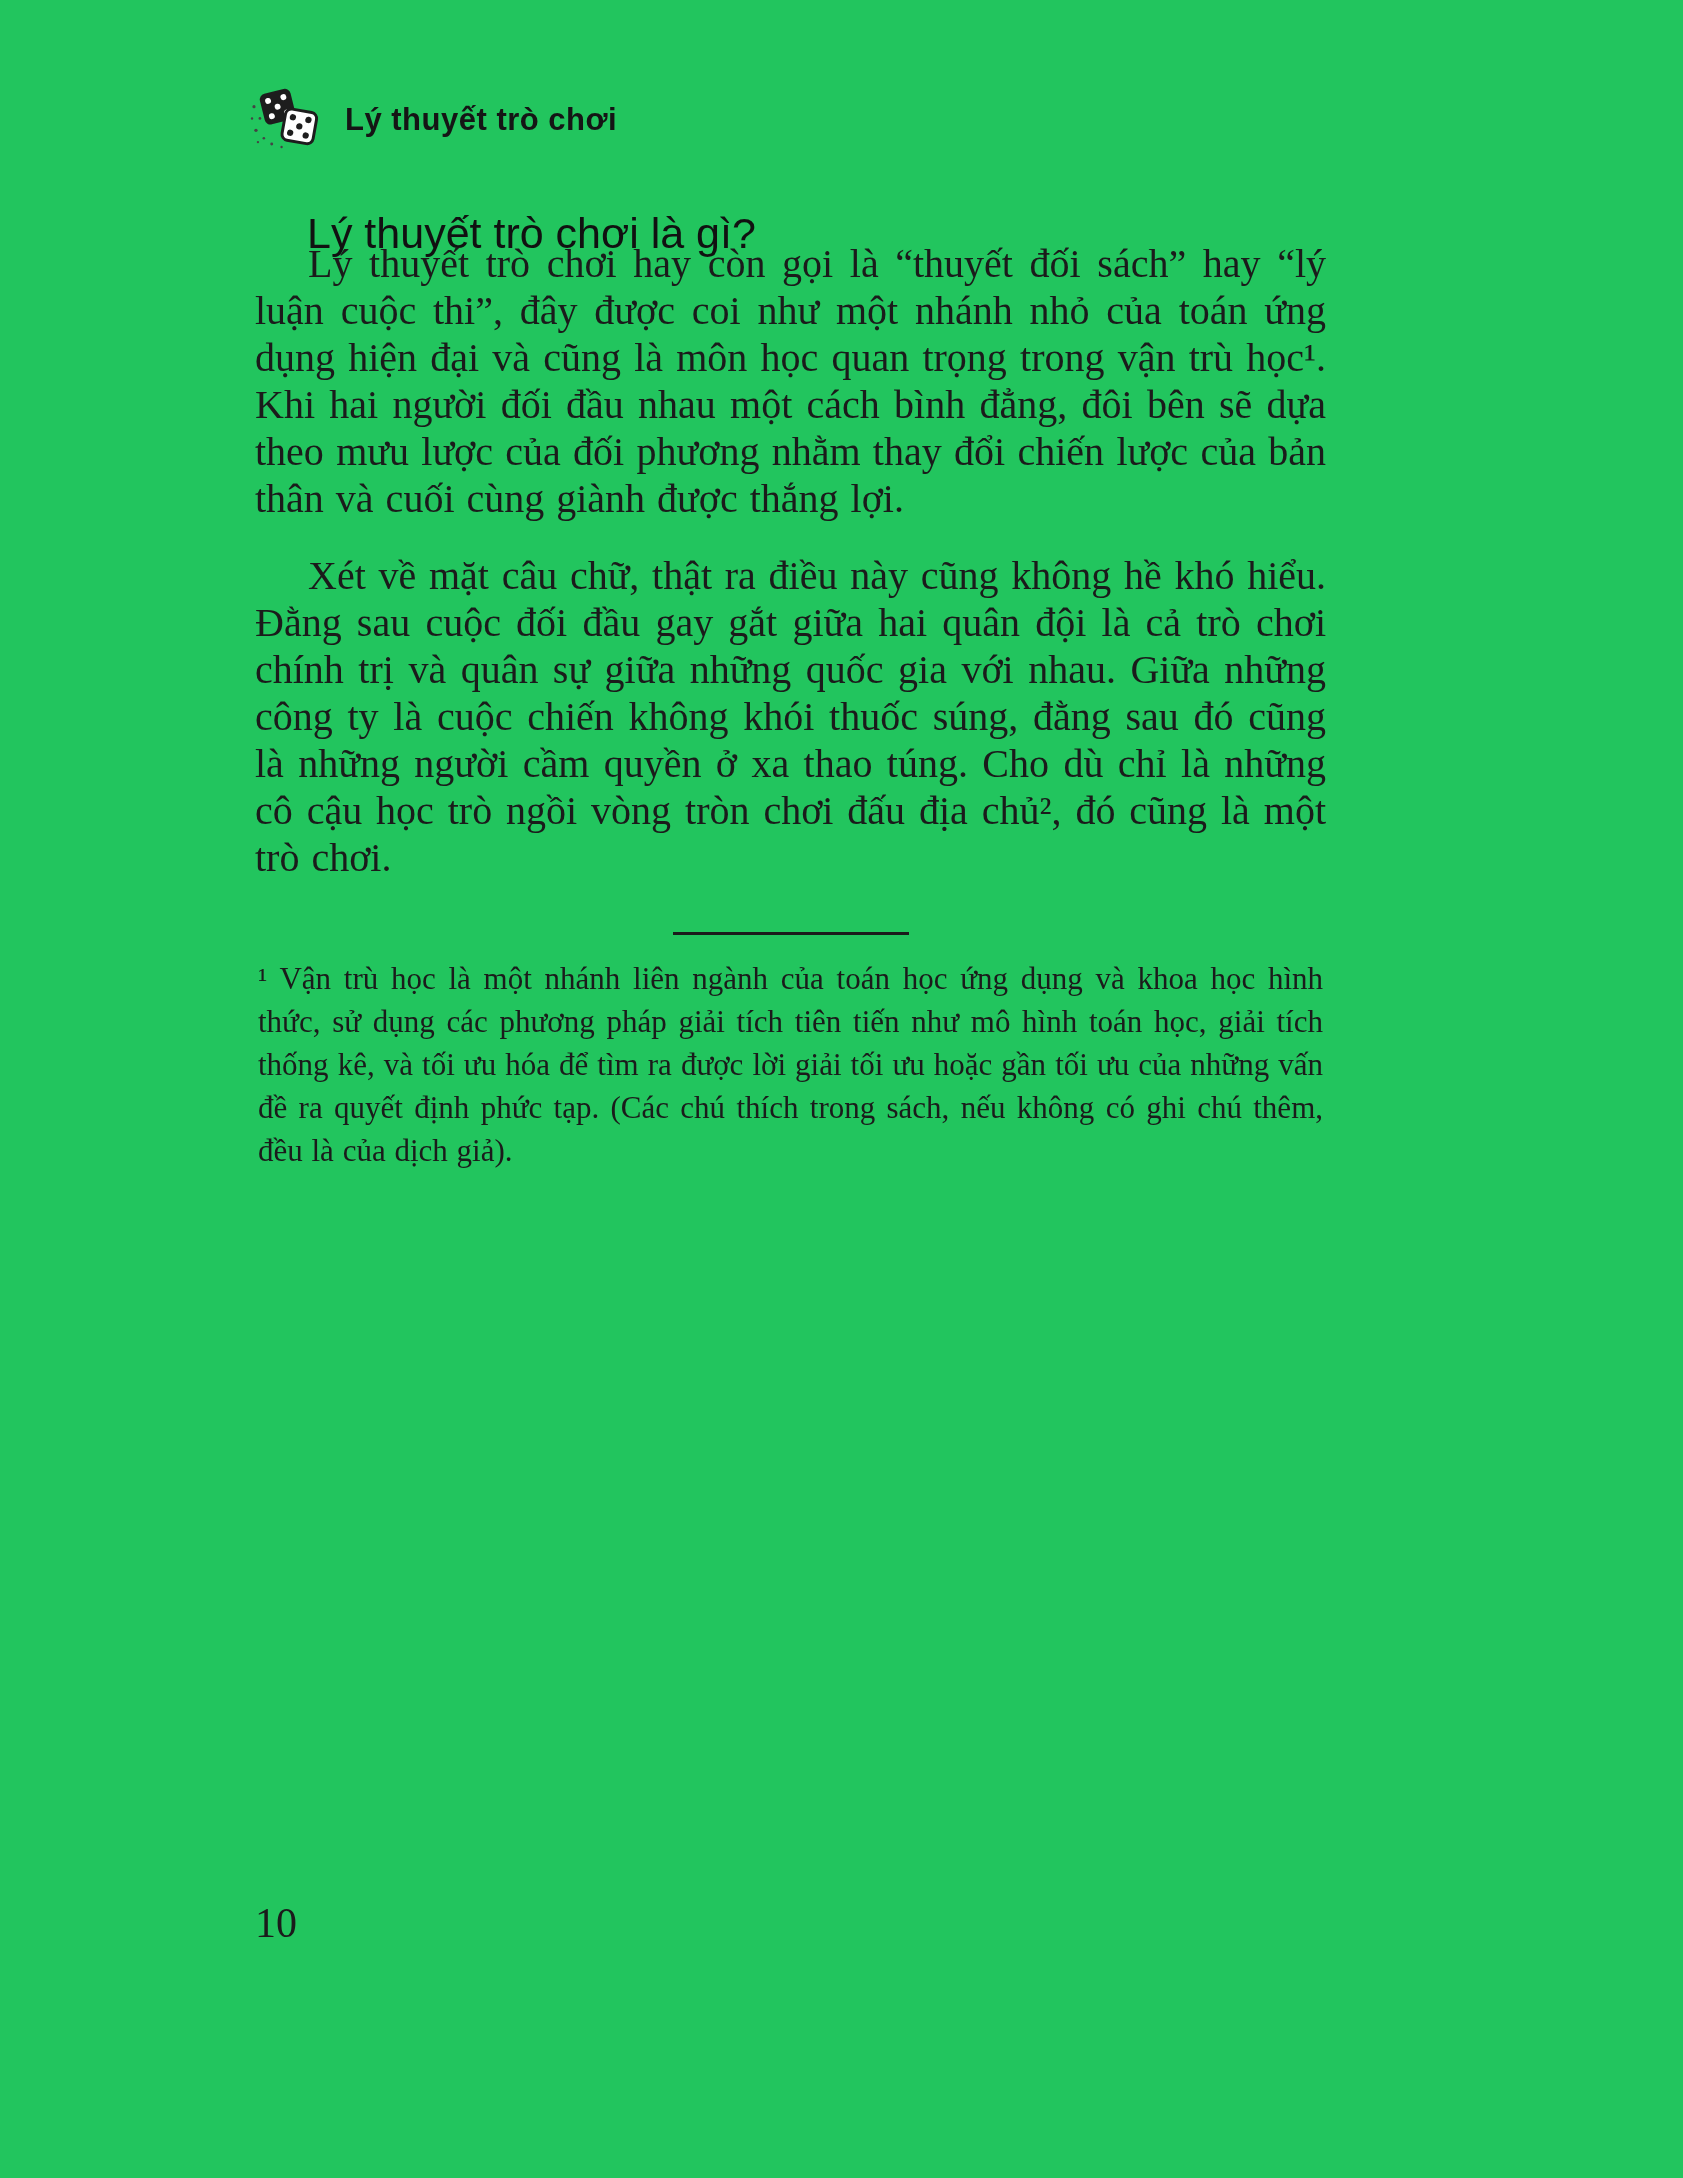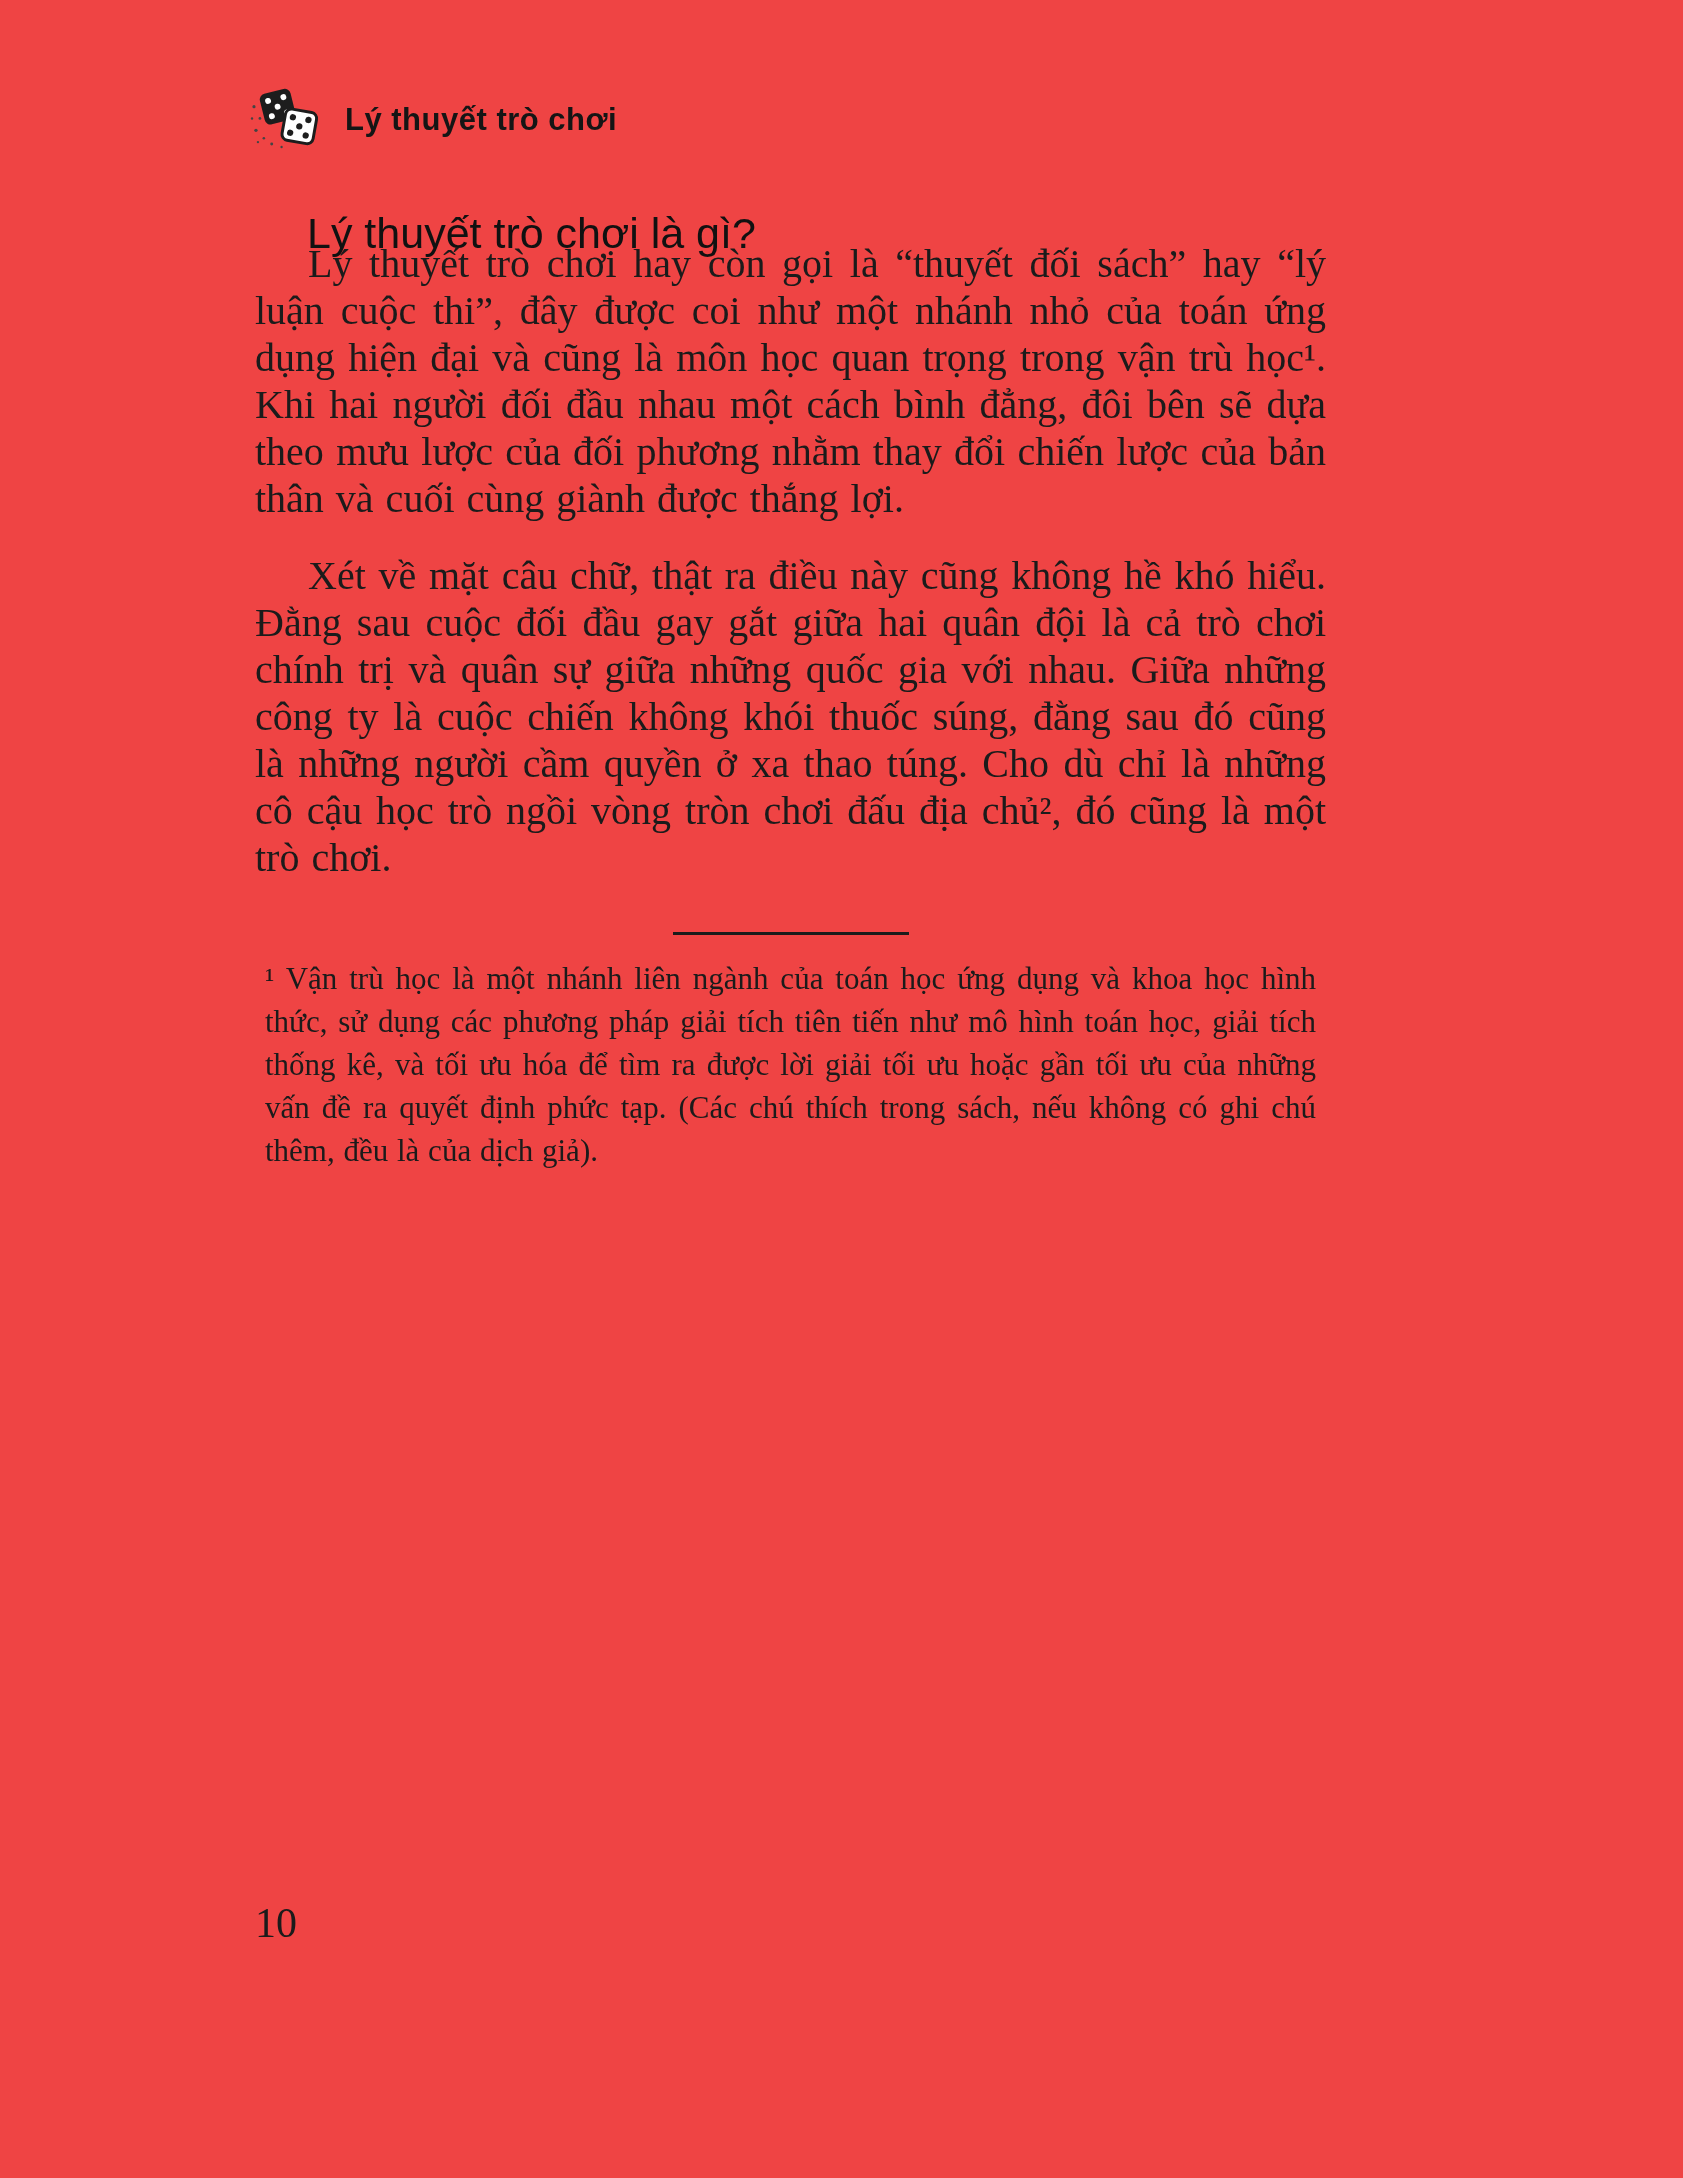--- a/index.html
+++ b/index.html
@@ -9,21 +9,21 @@
     height: 2178px;
     background: #ffffff;
     font-family: "Liberation Serif", serif;
     color: #1b1b1b;
     position: relative;
     overflow: hidden;
   }
   .page {
     position: absolute;
     inset: 0;
-    background: #ef4444;
+    background: #22c55e;
     padding-left: 24px;
   }
   .running-header {
     position: absolute;
     left: 248px;
     top: 85px;
     display: flex;
     align-items: center;
     gap: 20px;
   }
@@ -65,21 +65,21 @@
   .footnote-rule {
     margin-top: 51px;
     width: 236px;
     border: 0;
     border-top: 3px solid #1b1b1b;
   }
   .footnotes {
     margin-top: 22px;
   }
   .footnotes p {
-    margin: 10px;
+    margin: 3px;
     font-size: 31px;
     line-height: 43px;
     text-align: justify;
     text-indent: 0;
     word-spacing: 1px;
     color: #1b1b1b;
   }
   .page-number {
     position: absolute;
     left: 255px;

